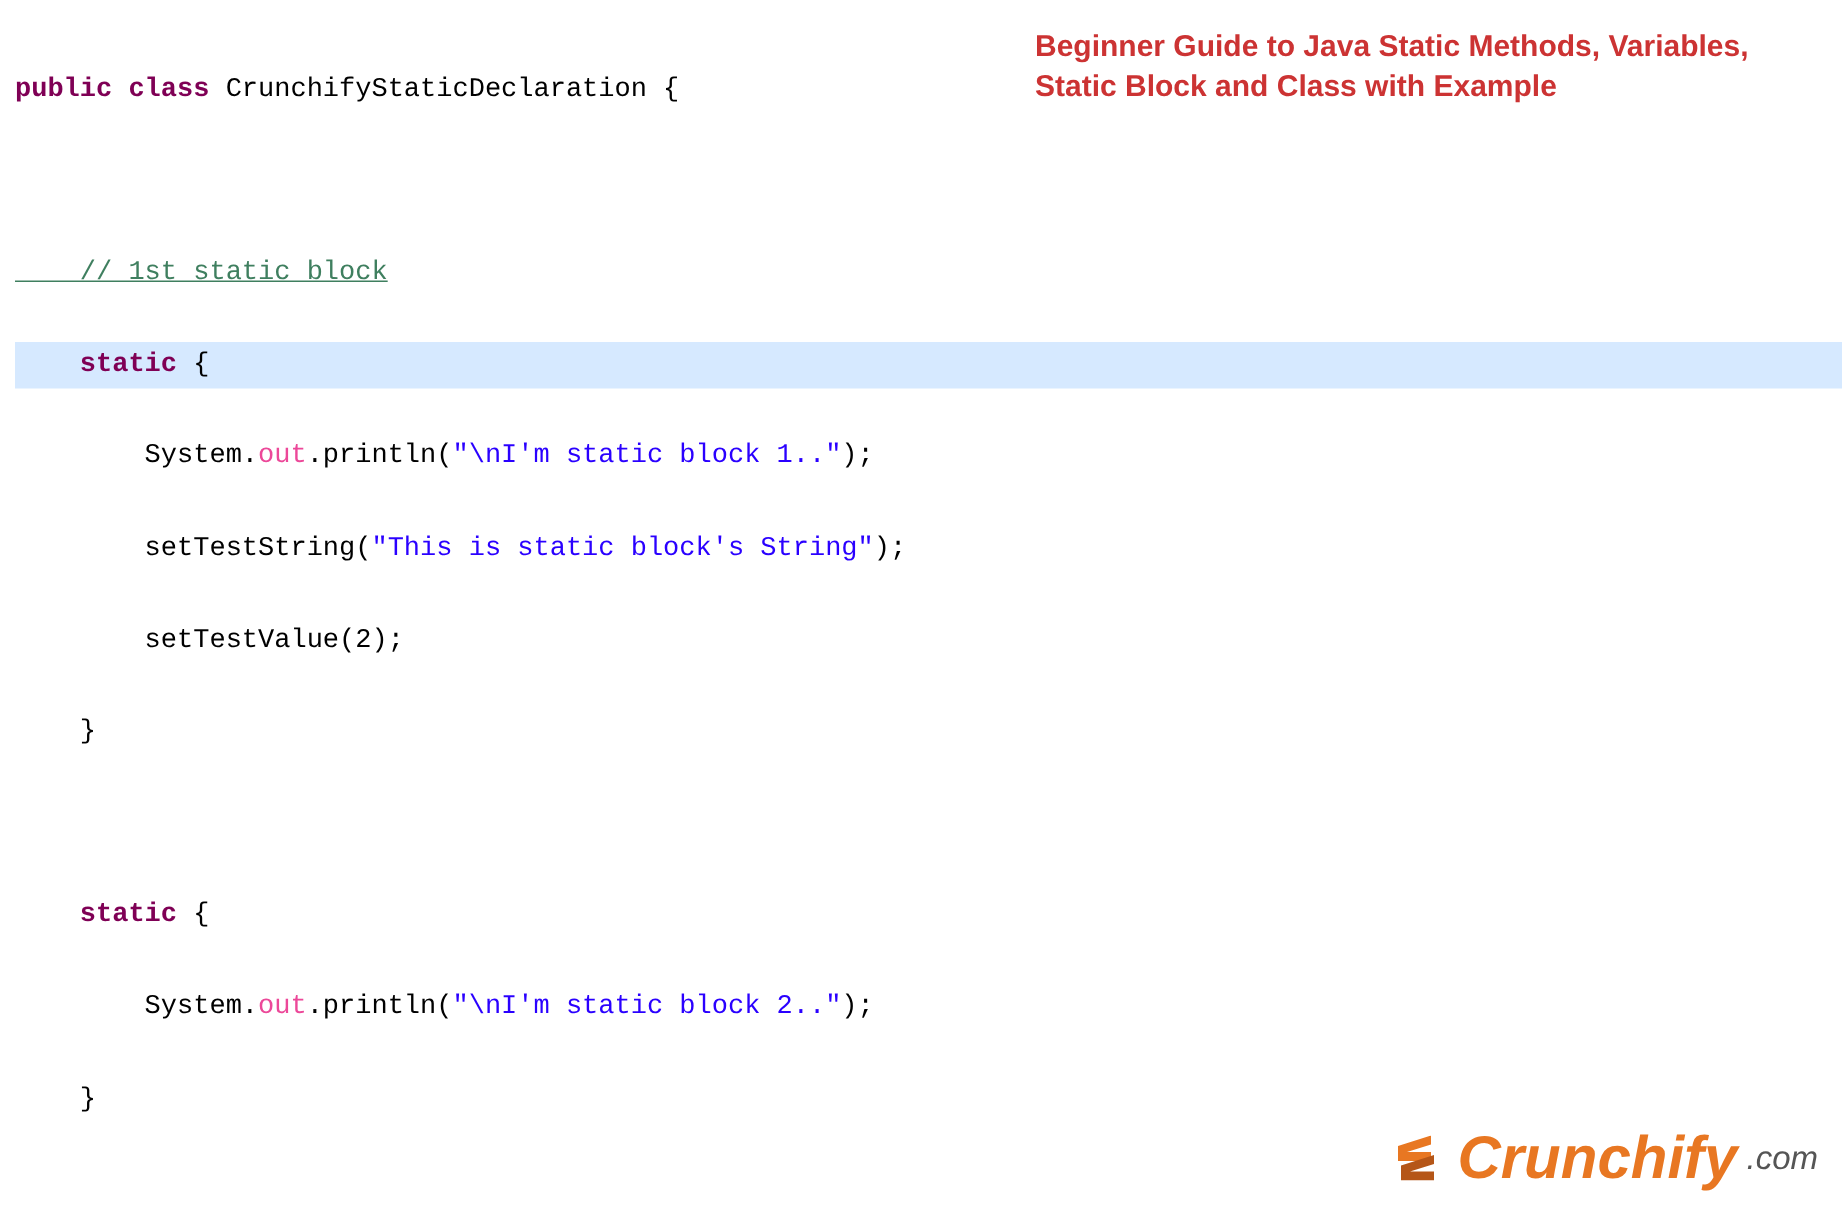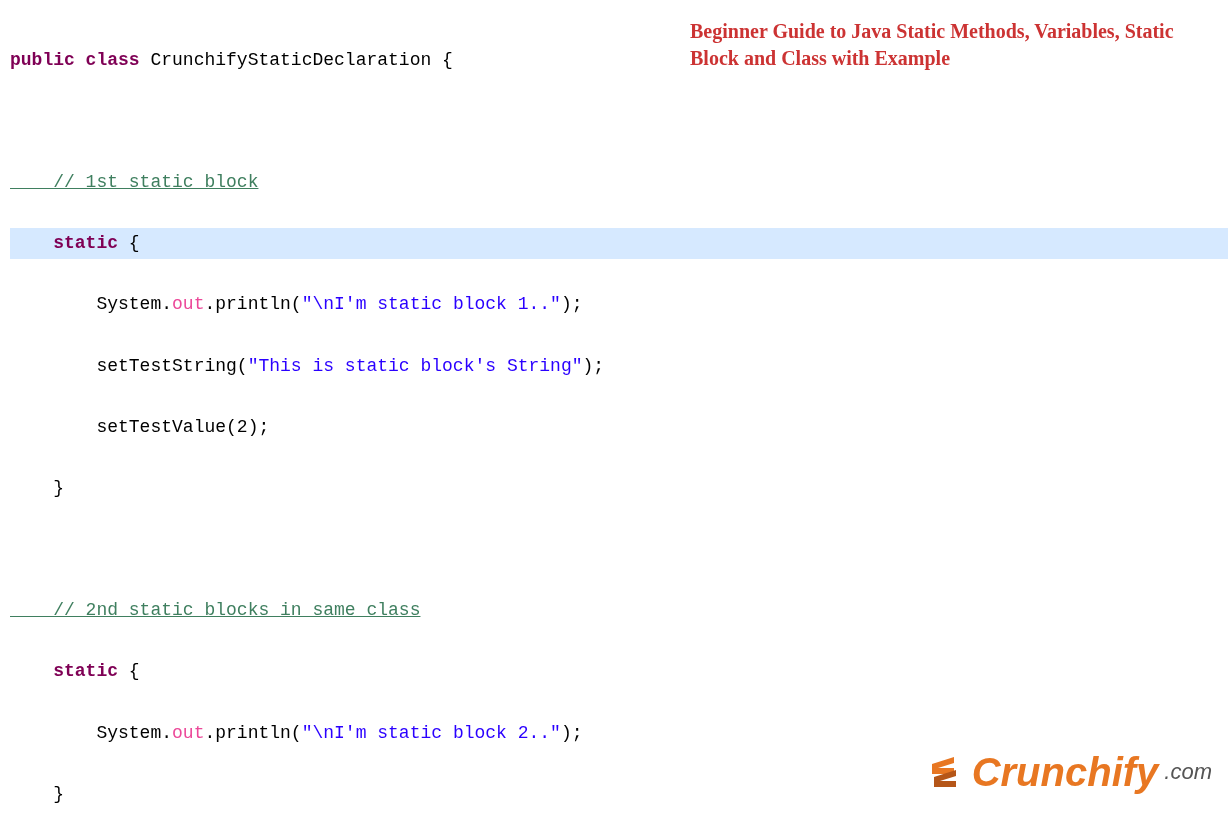--- a/index.html
+++ b/index.html
@@ -23,21 +23,21 @@
   .cm { color: #3f7f5f; text-decoration: underline; }                       
   .st { color: #2a00ff; }                       
   .fld { color: #ec4899; }  
   .plain { color: #000; }
   .title-box {
     position: absolute;
     top: 18px;
     right: 18px;
     width: 520px;
     color: #cc3333;
-    font-family: Liberation Serif, serif;
+    font-family: Liberation Sans, sans-serif;
     font-weight: bold;
     font-size: 20px;
     line-height: 1.35;
   }
   .logo {
     position: absolute;
     bottom: 14px;
     right: 16px;
     display: flex;
     align-items: center;
@@ -65,21 +65,20 @@
 <div class="code-area">
 <span class="line"><span class="kw">public</span><span class="kw"> class</span><span class="plain"> CrunchifyStaticDeclaration {</span></span>
 <span class="line"> </span>
 <span class="line"><span class="cm">    // 1st static block</span></span>
 <span class="line hl"><span class="kw">    static</span><span class="plain"> {</span></span>
 <span class="line"><span class="plain">        System.</span><span class="fld">out</span><span class="plain">.println(</span><span class="st">"\nI'm static block 1.."</span><span class="plain">);</span></span>
 <span class="line"><span class="plain">        setTestString(</span><span class="st">"This is static block's String"</span><span class="plain">);</span></span>
 <span class="line"><span class="plain">        setTestValue(2);</span></span>
 <span class="line"><span class="plain">    }</span></span>
 <span class="line"> </span>
-<span class="line"><span class="cm">    // 2nd static blocks in same class</span></span>
 <span class="line"><span class="kw">    static</span><span class="plain"> {</span></span>
 <span class="line"><span class="plain">        System.</span><span class="fld">out</span><span class="plain">.println(</span><span class="st">"\nI'm static block 2.."</span><span class="plain">);</span></span>
 <span class="line"><span class="plain">    }</span></span>
 
 
 
 
 
 
 

